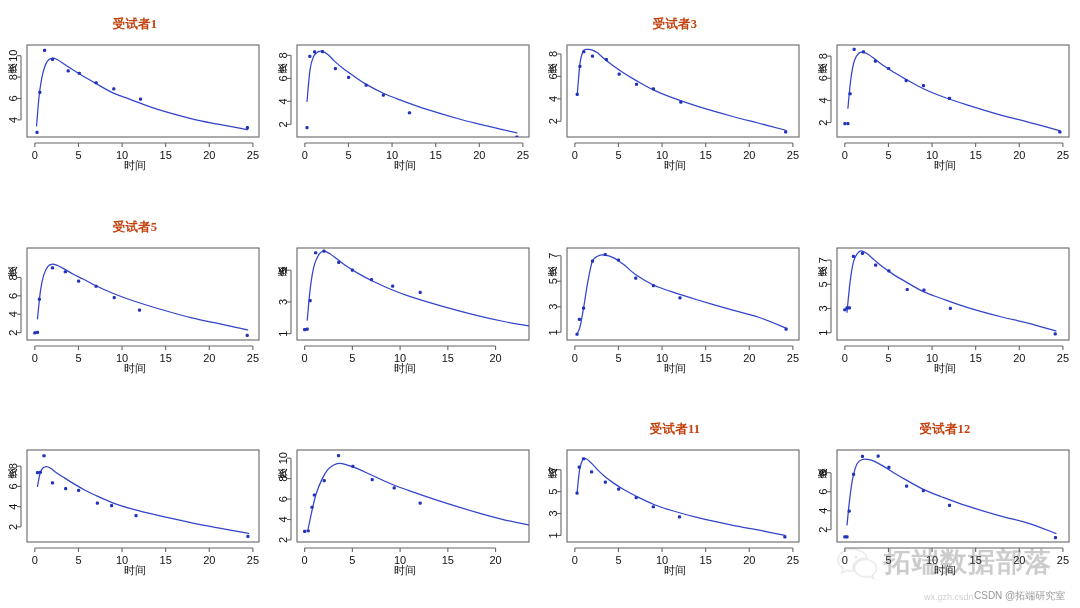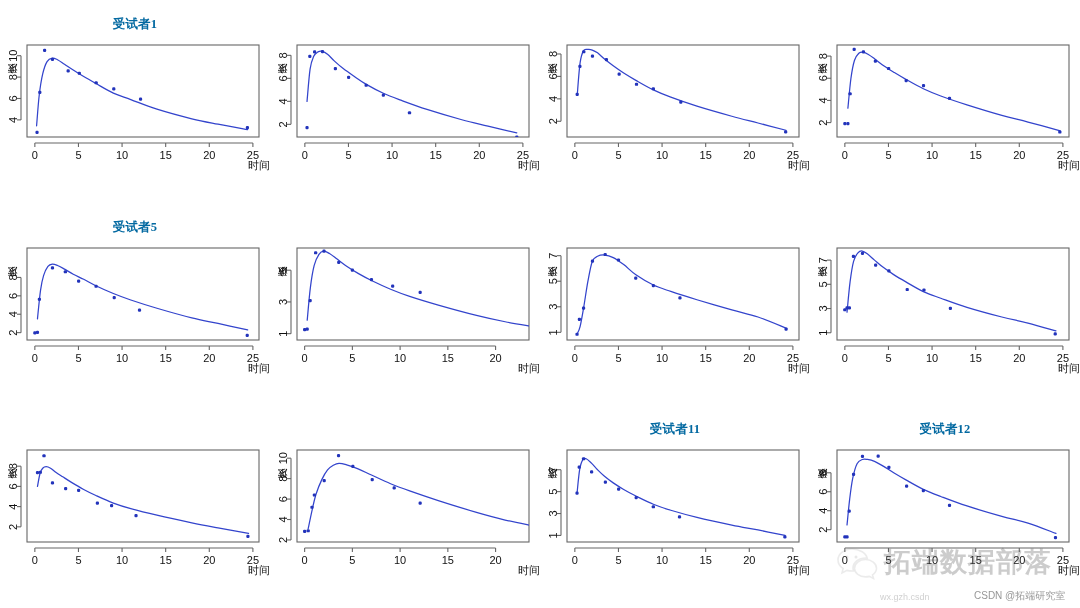--- a/index.html
+++ b/index.html
@@ -16,39 +16,39 @@
     grid-template-columns:repeat(4,270px);
     grid-template-rows:repeat(3,202.6px);
   }
   .panel{position:relative;width:270px;height:202.6px;}
   .panel-title{
     position:absolute;top:16px;left:0;width:270px;
     text-align:center;
     font-family:"Liberation Serif", serif;
     font-weight:bold;
     font-size:12.5px;
-    color:#0369a1;
+    color:#c2410c;
     letter-spacing:.2px;
     white-space:nowrap;
   }
   .ylab{
     position:absolute;
     left:6px;top:52px;
     width:14px;height:60px;
     display:flex;align-items:center;justify-content:center;
     font-size:10px;color:#111;
     font-family:"Liberation Sans", sans-serif;
     writing-mode:vertical-rl;
     transform:rotate(180deg);
     white-space:nowrap;
   }
   .xlab{
     position:absolute;
     left:0;top:158px;width:270px;
-    text-align:right;
+    text-align:center;
     font-size:11px;color:#111;
     font-family:Liberation Serif, serif;
   }
   .plotsvg{position:absolute;left:0;top:0;}
   .wm{
     position:absolute;
     pointer-events:none;
     user-select:none;
   }
   #wm-logo{
@@ -64,21 +64,21 @@
     white-space:nowrap;
   }
   #wm-csdn{
     left:974px;top:589px;
     font-family:"Liberation Sans", sans-serif;
     font-size:10px;
     color:rgba(120,120,120,.78);
     white-space:nowrap;
   }
   #wm-ghost{
-    left:880px;top:592px;
+    left:924px;top:592px;
     font-family:"Liberation Sans", sans-serif;
     font-size:9px;
     color:rgba(170,170,170,.55);
     white-space:nowrap;
   }
 </style>
 </head>
 <body>
 
 <div id="grid">
@@ -184,20 +184,21 @@
             <rect x="77.03" y="75.83" width="3.2" height="3.2" rx="1.2" fill="#2233bb" stroke="none"></rect>
             <rect x="94.56" y="83.65" width="3.2" height="3.2" rx="1.2" fill="#2233bb" stroke="none"></rect>
             <rect x="111.75" y="93.43" width="3.2" height="3.2" rx="1.2" fill="#2233bb" stroke="none"></rect>
             <rect x="137.91" y="111.14" width="3.2" height="3.2" rx="1.2" fill="#2233bb" stroke="none"></rect>
             <rect x="245.19" y="135.40" width="3.2" height="3.2" rx="1.2" fill="#2233bb" stroke="none"></rect>
           </g>
         </g>
       </svg>
     </div>
     <div class="panel">
+      <div class="panel-title">受试者3</div>
       <div class="ylab">浓度</div>
       <div class="xlab">时间</div>
       <svg width="270" height="202.6" class="plotsvg">
         <rect x="27" y="45" width="232" height="92" fill="none" stroke="#666666" stroke-width="1.1"></rect>
         <g>
           <line x1="34.849624060150376" y1="143" x2="252.89473684210526" y2="143" stroke="#666666" stroke-width="1.1"></line>
           <line x1="34.849624060150376" y1="143" x2="34.849624060150376" y2="147" stroke="#666666" stroke-width="1.1"></line>
           <text x="34.849624060150376" y="159" text-anchor="middle" font-size="11" fill="#111" font-family="&quot;Liberation Sans&quot;, sans-serif">0</text>
           <line x1="78.45864661654136" y1="143" x2="78.45864661654136" y2="147" stroke="#666666" stroke-width="1.1"></line>
           <text x="78.45864661654136" y="159" text-anchor="middle" font-size="11" fill="#111" font-family="&quot;Liberation Sans&quot;, sans-serif">5</text>

